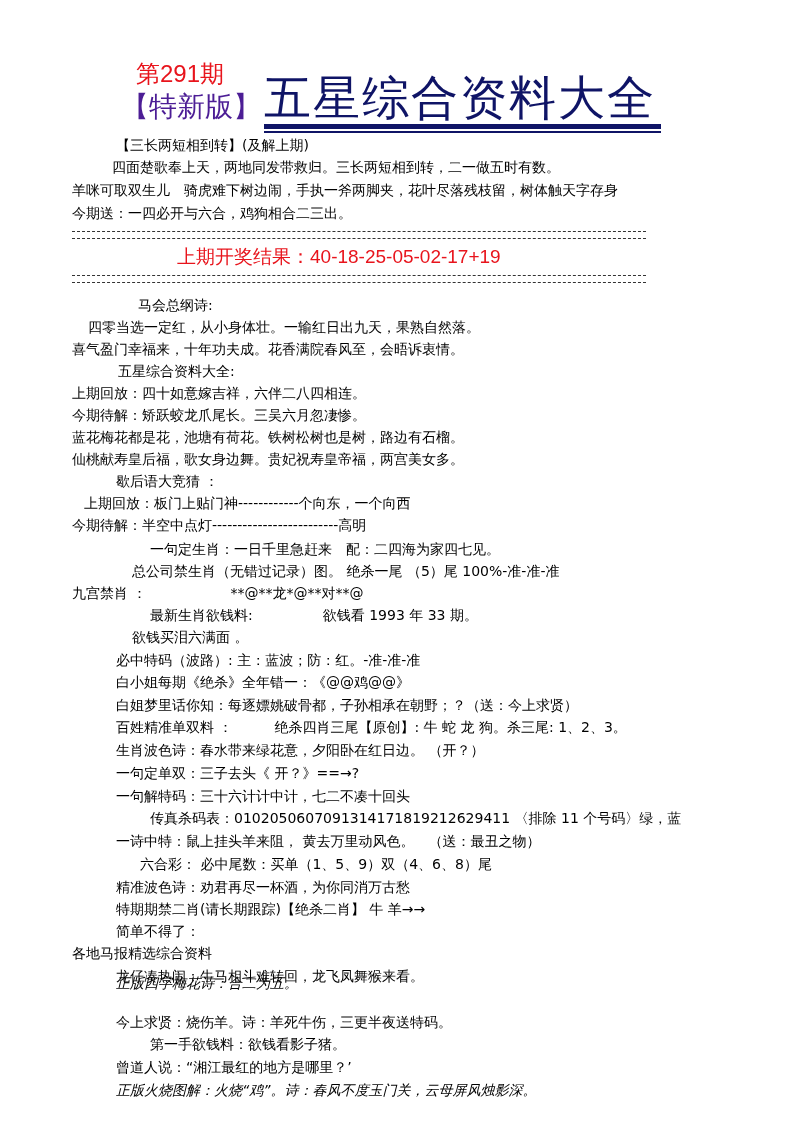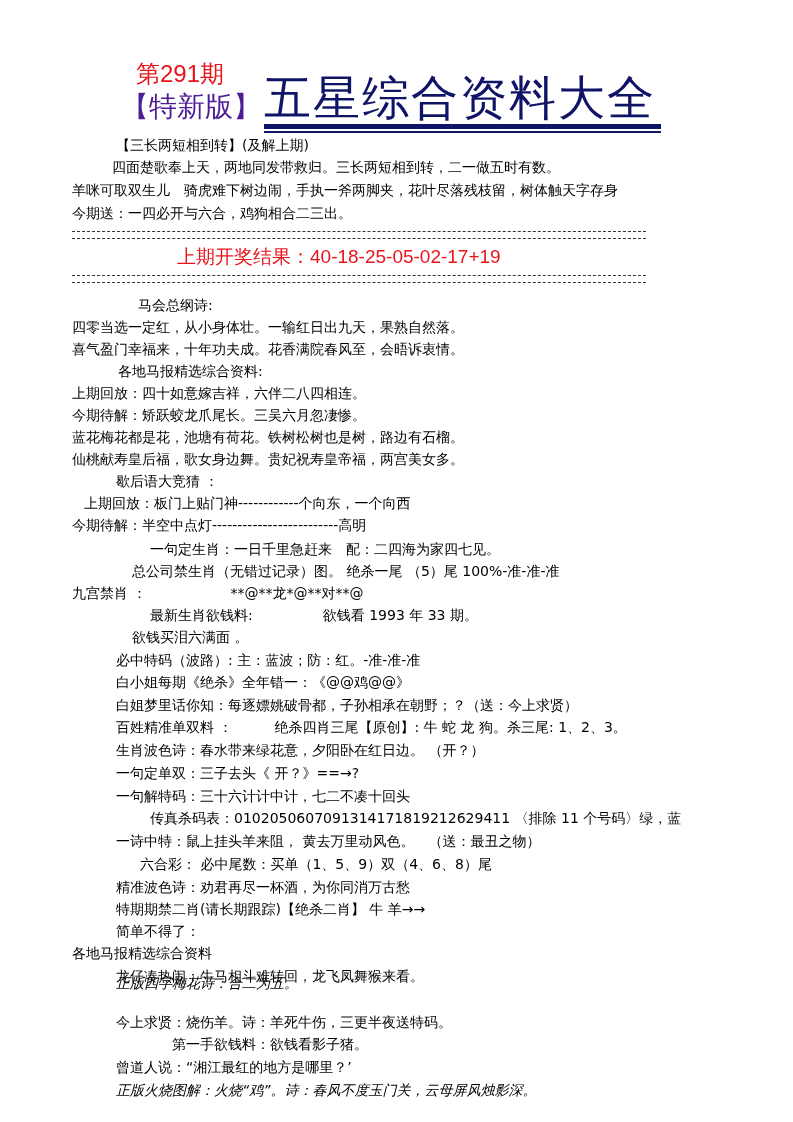--- a/index.html
+++ b/index.html
@@ -31,23 +31,23 @@
 <div class="abs line" style="left:72px; top:204px;">今期送：一四必开与六合，鸡狗相合二三出。</div>
 
 <div class="abs sep" style="top:231px;"></div>
 <div class="abs result">
   <span>上期开奖结果：</span><span>40-18-25-05-02-17+19</span>
 </div>
 <div class="abs sep" style="top:275px;"></div>
 
 <div id="body-lines">
     <div class="abs line" style="left: 138px; top: 296px;">马会总纲诗:</div>
-    <div class="abs line" style="left: 72px; top: 318px;">四零当选一定红，从小身体壮。一输红日出九天，果熟自然落。</div>
+    <div class="abs line" style="left: 88px; top: 318px;">四零当选一定红，从小身体壮。一输红日出九天，果熟自然落。</div>
     <div class="abs line" style="left: 72px; top: 340px;">喜气盈门幸福来，十年功夫成。花香满院春风至，会晤诉衷情。</div>
-    <div class="abs line" style="left: 118px; top: 362px;">各地马报精选综合资料:</div>
+    <div class="abs line" style="left: 118px; top: 362px;">五星综合资料大全:</div>
     <div class="abs line" style="left: 72px; top: 384px;">上期回放：四十如意嫁吉祥，六伴二八四相连。</div>
     <div class="abs line" style="left: 72px; top: 406px;">今期待解：矫跃蛟龙爪尾长。三吴六月忽凄惨。</div>
     <div class="abs line" style="left: 72px; top: 428px;">蓝花梅花都是花，池塘有荷花。铁树松树也是树，路边有石榴。</div>
     <div class="abs line" style="left: 72px; top: 450px;">仙桃献寿皇后福，歌女身边舞。贵妃祝寿皇帝福，两宫美女多。</div>
     <div class="abs line" style="left: 116px; top: 472px;">歇后语大竞猜 ：</div>
     <div class="abs line" style="left: 84px; top: 494px;">上期回放：板门上贴门神------------个向东，一个向西</div>
     <div class="abs line" style="left: 72px; top: 516px;">今期待解：半空中点灯-------------------------高明</div>
     <div class="abs line" style="left: 150px; top: 540px;">一句定生肖：一日千里急赶来　配：二四海为家四七见。</div>
     <div class="abs line" style="left: 132px; top: 562px;">总公司禁生肖（无错过记录）图。 绝杀一尾 （5）尾 100%-准-准-准</div>
     <div class="abs line" style="left: 72px; top: 584px;">九宫禁肖 ：　　　　　　**@**龙*@**对**@</div>
@@ -63,16 +63,16 @@
     <div class="abs line" style="left: 150px; top: 809px;">传真杀码表：0102050607091314171819212629411 〈排除 11 个号码〉绿，蓝</div>
     <div class="abs line" style="left: 116px; top: 832px;">一诗中特：鼠上挂头羊来阻， 黄去万里动风色。　（送：最丑之物）</div>
     <div class="abs line" style="left: 140px; top: 855px;">六合彩： 必中尾数：买单（1、5、9）双（4、6、8）尾</div>
     <div class="abs line" style="left: 116px; top: 878px; text-align: center;">精准波色诗：劝君再尽一杯酒，为你同消万古愁</div>
     <div class="abs line" style="left: 116px; top: 900px;">特期期禁二肖(请长期跟踪)【绝杀二肖】 牛 羊→→</div>
     <div class="abs line" style="left: 116px; top: 922px;">简单不得了：</div>
     <div class="abs line" style="left: 72px; top: 944px;">各地马报精选综合资料</div>
     <div class="abs line" style="left: 116px; top: 967px;">龙仔凑热闹：牛马相斗难转回，龙飞凤舞猴来看。</div>
     <div class="abs line" style="left: 116px; top: 974px; font-style: italic;">正版四字梅花诗：合二为五。</div>
     <div class="abs line" style="left: 116px; top: 1013px;">今上求贤：烧伤羊。诗：羊死牛伤，三更半夜送特码。</div>
-    <div class="abs line" style="left: 150px; top: 1035px; margin-left: 22px;">第一手欲钱料：欲钱看影子猪。</div>
+    <div class="abs line" style="left: 150px; top: 1035px;">第一手欲钱料：欲钱看影子猪。</div>
     <div class="abs line" style="left: 116px; top: 1058px;">曾道人说：“湘江最红的地方是哪里？’</div>
     <div class="abs line" style="left: 116px; top: 1081px; font-style: italic;">正版火烧图解：火烧“鸡”。诗：春风不度玉门关，云母屏风烛影深。</div>
   </div>
 
 </body></html>

